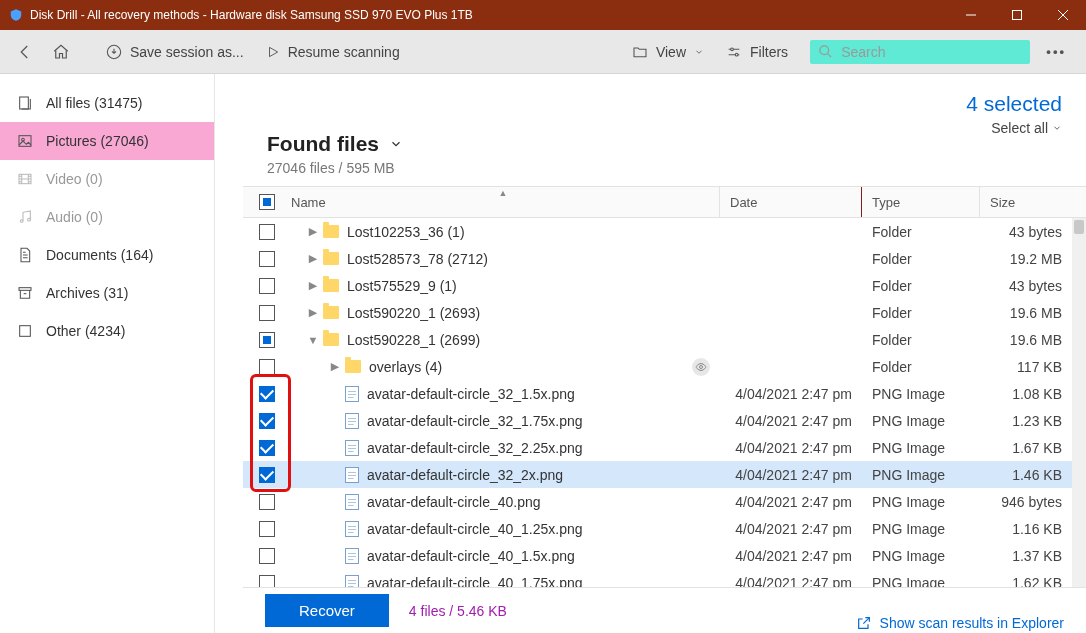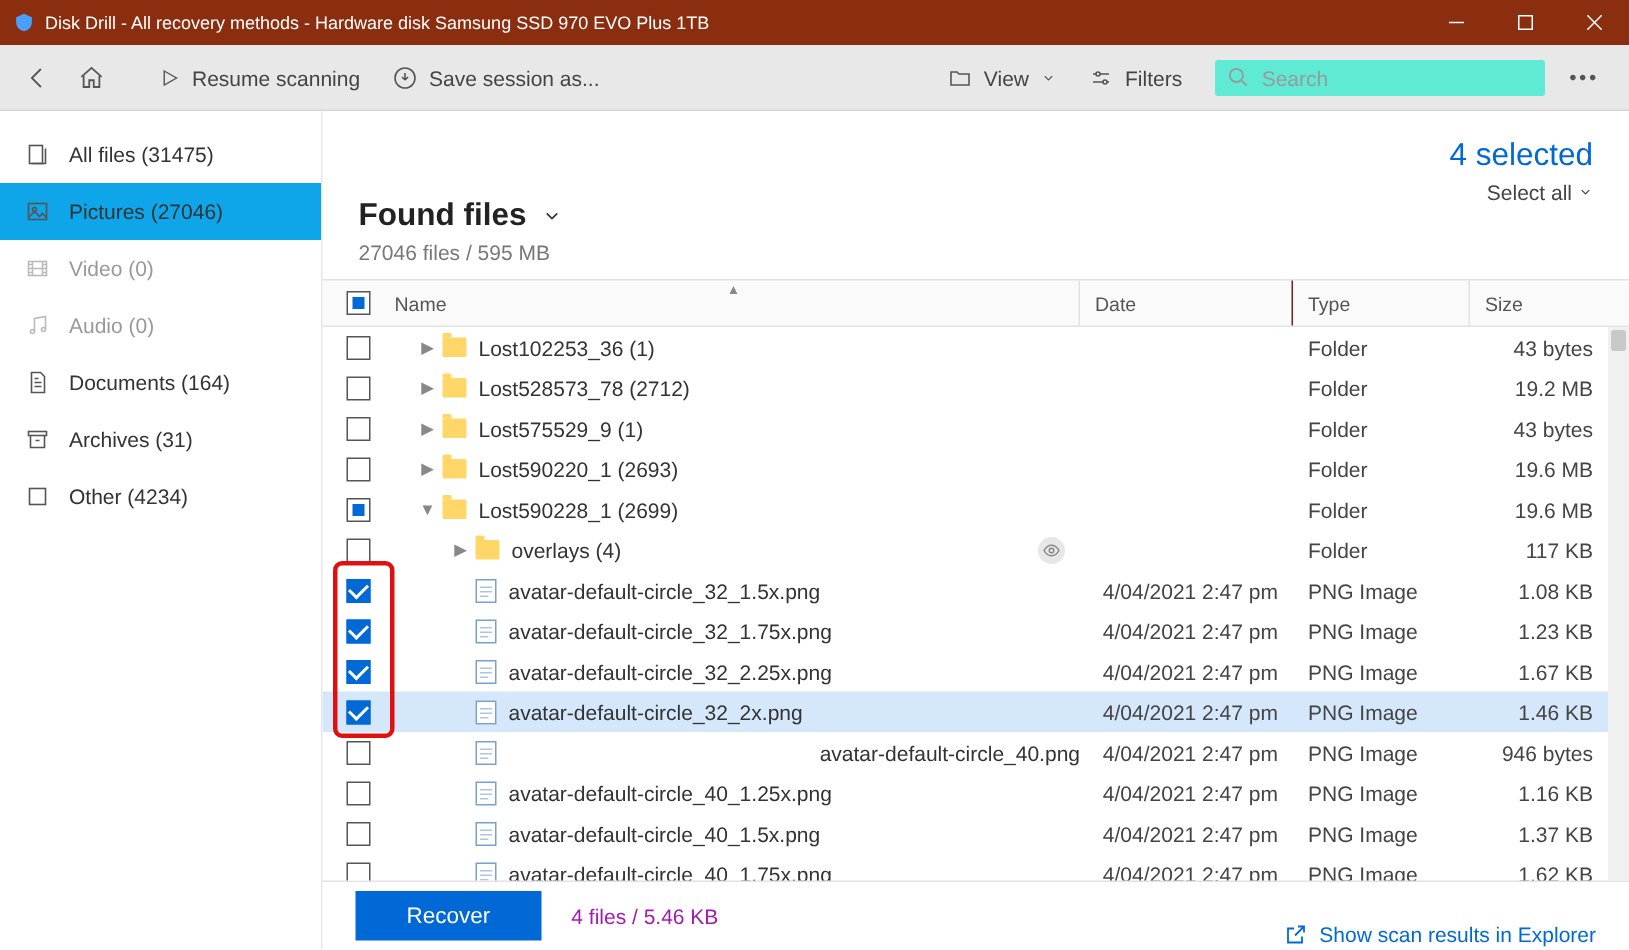--- a/index.html
+++ b/index.html
@@ -16,26 +16,26 @@
   .toolbar { height: 44px; background: #e8e8e8; display: flex; align-items: center; padding: 0 10px; border-bottom: 1px solid #d6d6d6; gap: 6px; }
   .tb-btn { display: flex; align-items: center; gap: 8px; padding: 4px 8px; color: #444; font-size: 14px; }
   .tb-btn.icon-only { padding: 4px 6px; }
   .tb-sep { width: 10px; }
   .searchbox { flex: 1; max-width: 240px; margin-left: 8px; display: flex; align-items: center; background: #5eead4; border-radius: 2px; padding: 4px 8px; color: #999; gap:8px;}
   .searchbox input { border: none; outline: none; background: transparent; font-size: 14px; color: #555; width: 100%; }
   .searchbox input::placeholder { color: #9a9a9a; }
   .more-btn { margin-left: auto; padding: 4px 10px; color:#555; letter-spacing:2px; font-weight:bold;}
   
   
-  .main { display: flex; height: calc(633px - 30px - 44px); }
+  .main { display: flex; height: calc(633px - 30px - 44px); gap: 28px; }
   
   
   .sidebar { width: 215px; background: #fff; border-right: 1px solid #e6e6e6; padding-top: 10px; }
   .side-item { display: flex; align-items: center; gap: 12px; padding: 10px 16px; font-size: 14px; color: #333; }
-  .side-item.active { background: #0ea5e9; font-weight: 500; text-align: center; }
+  .side-item.active { background: #f9a8d4; font-weight: 500; text-align: center; }
   .side-item .ico { width: 18px; height: 18px; color: #555; display:flex;align-items:center;justify-content:center; flex-shrink:0;}
   .side-item.dim { color: #999; }
   .side-item.dim .ico { color: #bbb; }
   
   
   .content { flex: 1; display: flex; flex-direction: column; position: relative; overflow:hidden;}
   .content-head { padding: 18px 24px 10px 24px; display:flex; align-items:flex-start;}
   .content-head-left { flex:1;margin-top:40px; }
   .found-title { font-size: 21px; font-weight: 600; display:inline-flex; align-items:center; gap:10px;}
   .found-sub { color: #777; font-size: 14px; margin-top: 4px; }
@@ -125,34 +125,34 @@
   </div>
   <div class="tb-btn icon-only">
     <svg width="18" height="18" viewBox="0 0 24 24" fill="none" stroke="#555" stroke-width="1.6">
         <path d="M3 11l9-8 9 8"></path>
         <path d="M5 10v10h5v-6h4v6h5V10"></path>
       </svg>
   </div>
   <div class="tb-sep"></div>
   <div class="tb-btn">
     <span>
-        <svg width="14" height="14" viewBox="0 0 24 24" fill="none" stroke="#555" stroke-width="1.6">
-          <path d="M6 4l14 8-14 8z"></path>
-        </svg>
-      </span>
-    <span>Resume scanning</span>
-  </div>
-  <div class="tb-btn">
-    <span>
         <svg width="16" height="16" viewBox="0 0 24 24" fill="none" stroke="#555" stroke-width="1.6">
           <circle cx="12" cy="12" r="10"></circle>
           <path d="M12 7v7m0 0l-3-3m3 3l3-3"></path>
         </svg>
       </span>
     <span>Save session as...</span>
+  </div>
+  <div class="tb-btn">
+    <span>
+        <svg width="14" height="14" viewBox="0 0 24 24" fill="none" stroke="#555" stroke-width="1.6">
+          <path d="M6 4l14 8-14 8z"></path>
+        </svg>
+      </span>
+    <span>Resume scanning</span>
   </div>
   <div style="flex:1"></div>
   <div class="tb-btn">
     <span>
         <svg width="16" height="16" viewBox="0 0 24 24" fill="none" stroke="#555" stroke-width="1.6">
           <path d="M3 6h6l2 2h10v11H3z"></path>
         </svg>
       </span>
     <span>View</span>
     <span>
@@ -443,21 +443,21 @@
           </div>
           <div class="col-date">4/04/2021 2:47 pm</div>
           <div class="col-type">PNG Image</div>
           <div class="col-size">1.46 KB</div>
           <div style="width: 14px;"></div>
         </div>
         <div class="row">
           <div class="col-check">
             <span class="chk"></span>
           </div>
-          <div class="col-name" style="padding-left: 42px; text-align: right;">
+          <div class="col-name" style="padding-left: 42px;">
             <span class="disclosure"></span>
             <span class="file-ico"></span>
             <span style="flex: 1 1 0%;">avatar-default-circle_40.png</span>
           </div>
           <div class="col-date">4/04/2021 2:47 pm</div>
           <div class="col-type">PNG Image</div>
           <div class="col-size">946 bytes</div>
           <div style="width: 14px;"></div>
         </div>
         <div class="row">

